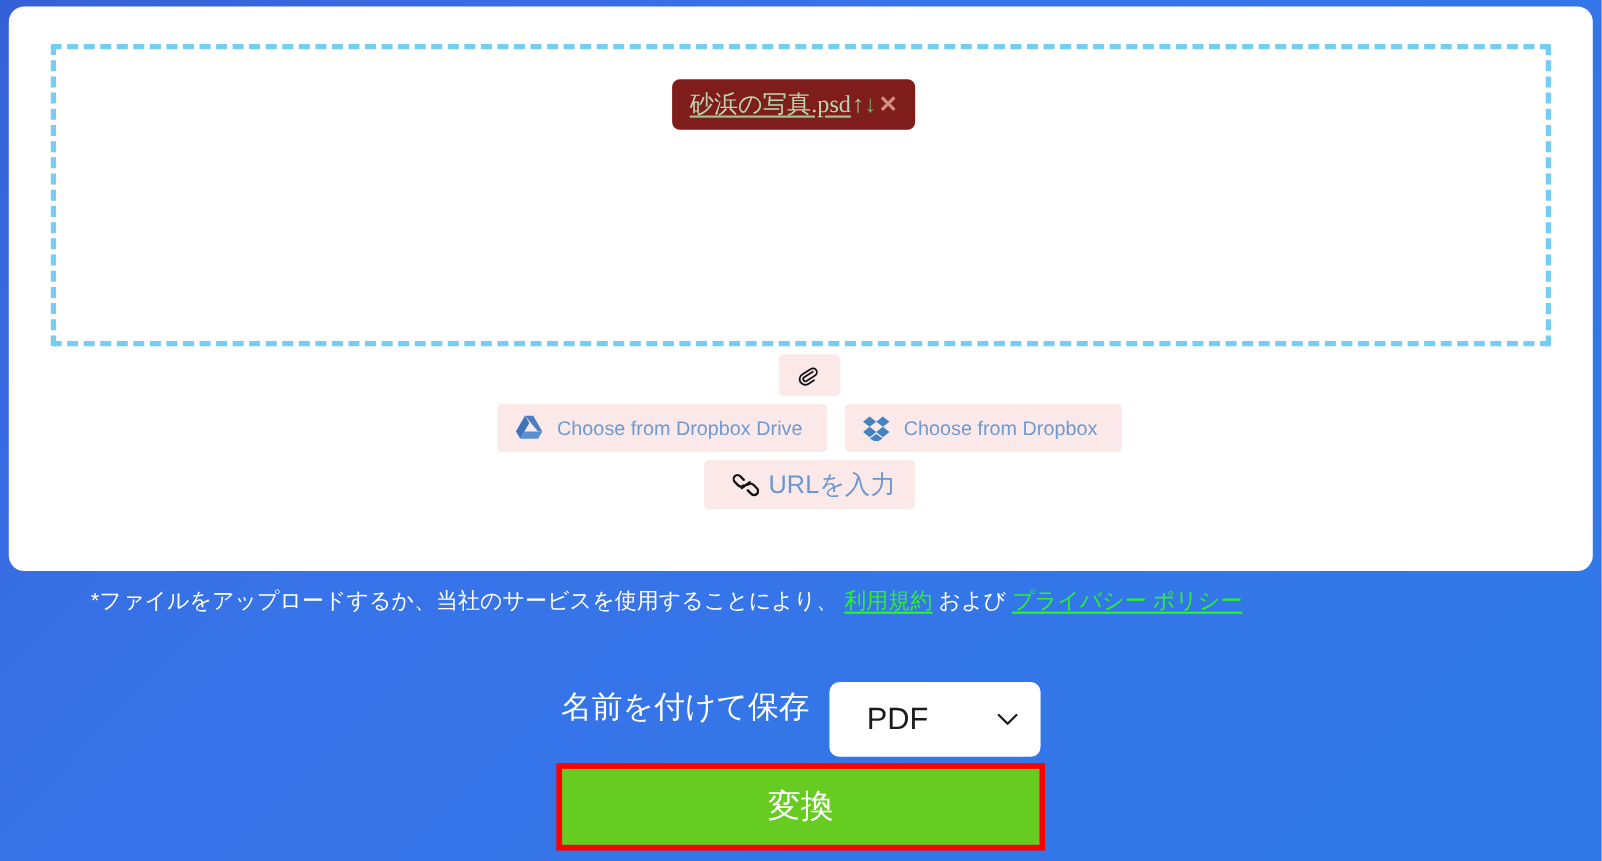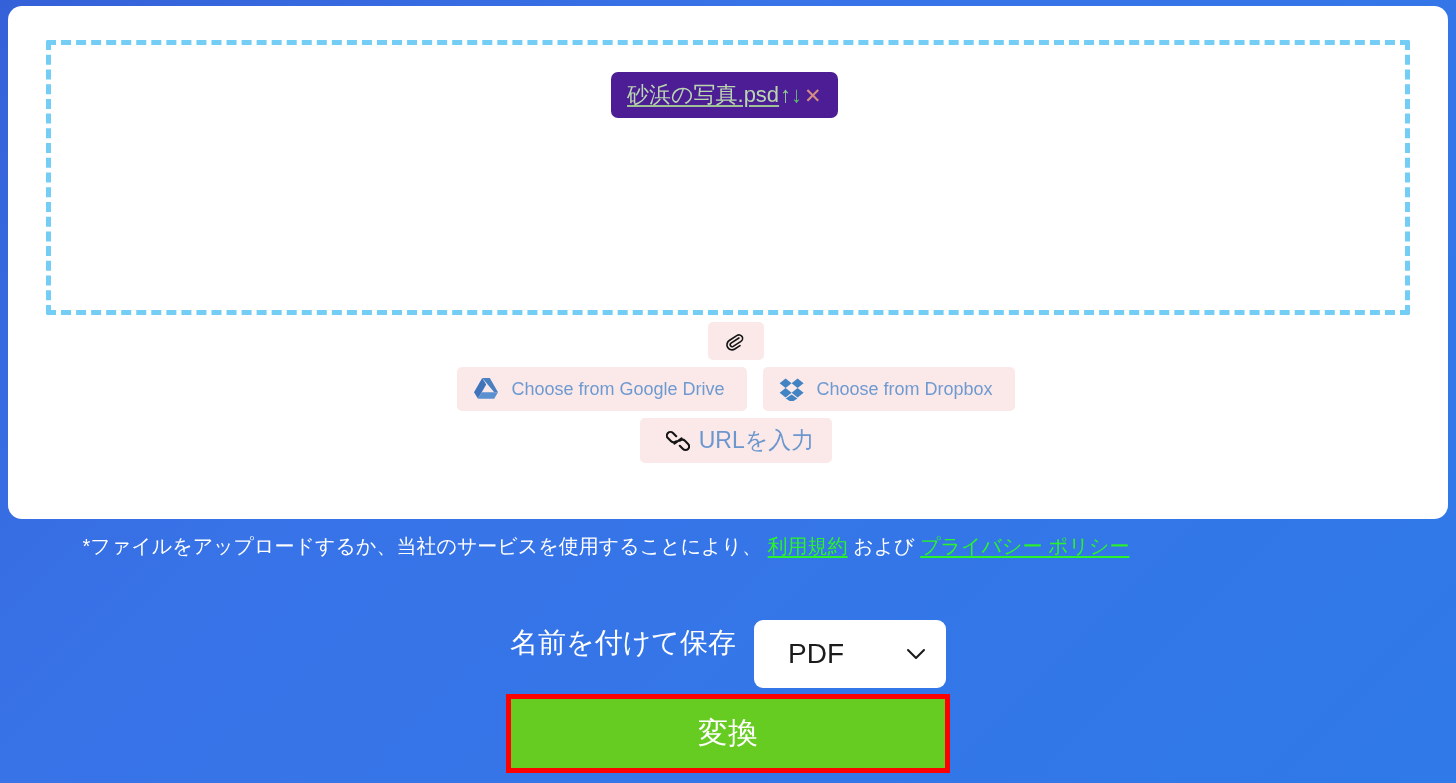--- a/index.html
+++ b/index.html
@@ -38,26 +38,27 @@
     border-radius: 2px;
   }
 
   
   .file-chip {
     position: absolute;
     left: 560px;
     top: 27px;
     height: 46px;
     padding: 0 16px;
-    background: #4c1d95;
+    background: #7f1d1d;
     border-radius: 7px;
     display: flex;
     align-items: center;
     gap: 0px;
     white-space: nowrap;
+    font-family: Liberation Serif, serif;
   }
   .file-name {
     font-size: 22px;
     color: #b9d6b0;
     text-decoration: underline;
     text-decoration-color: #9ec195;
     text-underline-offset: 3px;
     letter-spacing: 0px;
   }
   .arrow-up {
@@ -248,21 +249,21 @@
 
     <div class="btn-row">
       <button class="src-btn btn-cloud">
         <span class="icon-wrap">
           <svg width="26" height="24" viewBox="0 0 26 24">
             <polygon points="9.2,1 16.8,1 25,15.2 21.2,15.2" fill="#4a7fc1"></polygon>
             <polygon points="9.2,1 1,15.2 5,21.8 13.2,7.6" fill="#3f74bb"></polygon>
             <polygon points="5,21.8 21.2,21.8 25,15.2 8.8,15.2" fill="#5a8fd0"></polygon>
           </svg>
         </span>
-        <span class="lbl">Choose from Google Drive</span>
+        <span class="lbl">Choose from Dropbox Drive</span>
       </button>
 
       <button class="src-btn btn-cloud">
         <span class="icon-wrap">
           <svg width="26" height="24" viewBox="0 0 26 24">
             <polygon points="6.6,1.6 0.6,6.3 6.6,11 12.6,6.3" fill="#4283c4"></polygon>
             <polygon points="18.6,1.6 12.6,6.3 18.6,11 24.6,6.3" fill="#4283c4"></polygon>
             <polygon points="0.6,15.7 6.6,11 12.6,15.7 6.6,20.4" fill="#4283c4"></polygon>
             <polygon points="12.6,15.7 18.6,11 24.6,15.7 18.6,20.4" fill="#4283c4"></polygon>
             <polygon points="6.8,21.6 12.6,17.5 18.4,21.6 12.6,25.2" fill="#4283c4"></polygon>

